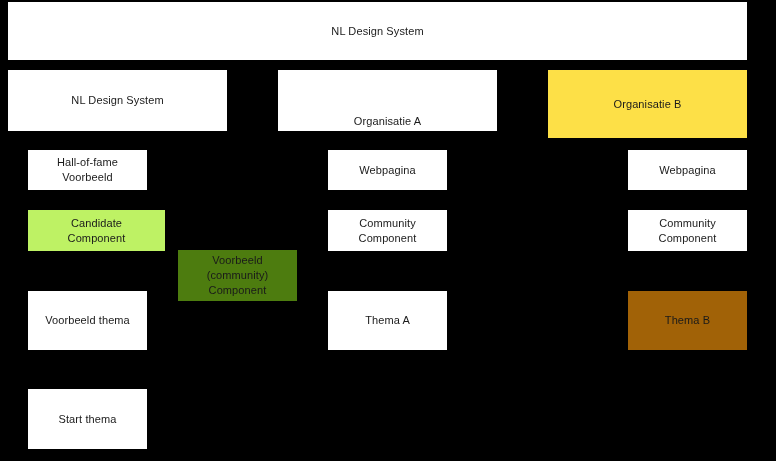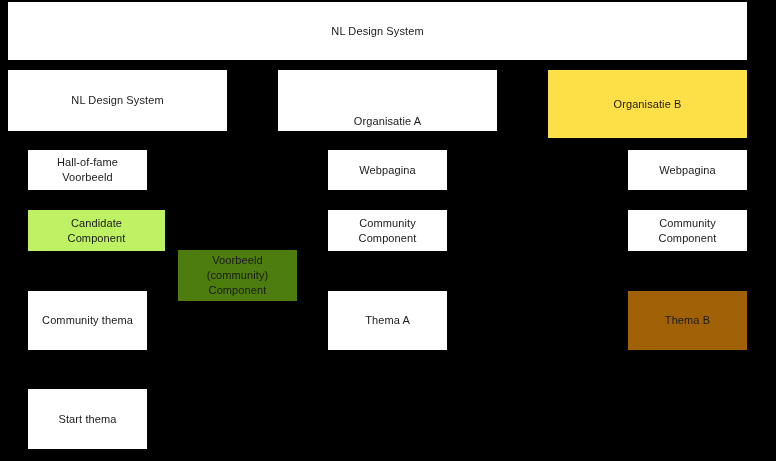--- a/index.html
+++ b/index.html
@@ -46,17 +46,17 @@
     <div class="node" style="left: 628px; top: 150px; width: 119px; height: 40px; background: rgb(255, 255, 255); color: rgb(26, 26, 26);"><span>Webpagina</span></div>
     <div class="node" style="left: 28px; top: 210px; width: 137px; height: 41px; background: #bef264; color: rgb(26, 26, 26);"><span>Candidate
 Component</span></div>
     <div class="node" style="left: 328px; top: 210px; width: 119px; height: 41px; background: rgb(255, 255, 255); color: rgb(26, 26, 26);"><span>Community
 Component</span></div>
     <div class="node" style="left: 628px; top: 210px; width: 119px; height: 41px; background: rgb(255, 255, 255); color: rgb(26, 26, 26);"><span>Community
 Component</span></div>
     <div class="node" style="left: 178px; top: 250px; width: 119px; height: 51px; background: #4d7c0f; color: rgb(26, 26, 26);"><span>Voorbeeld
 (community)
 Component</span></div>
-    <div class="node" style="left: 28px; top: 291px; width: 119px; height: 59px; background: rgb(255, 255, 255); color: rgb(26, 26, 26);"><span>Community thema</span></div>
+    <div class="node" style="left: 28px; top: 291px; width: 119px; height: 59px; background: rgb(255, 255, 255); color: rgb(26, 26, 26);"><span>Voorbeeld thema</span></div>
     <div class="node" style="left: 328px; top: 291px; width: 119px; height: 59px; background: rgb(255, 255, 255); color: rgb(26, 26, 26); text-align: right;"><span>Thema A</span></div>
     <div class="node" style="left: 628px; top: 291px; width: 119px; height: 59px; background: #a16207; color: rgb(26, 26, 26);"><span>Thema B</span></div>
     <div class="node" style="left: 28px; top: 389px; width: 119px; height: 60px; background: rgb(255, 255, 255); color: rgb(26, 26, 26);"><span>Start thema</span></div>
   </div>
 
 </body></html>

